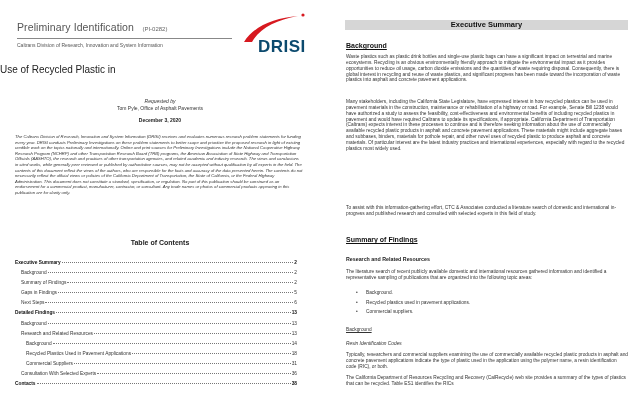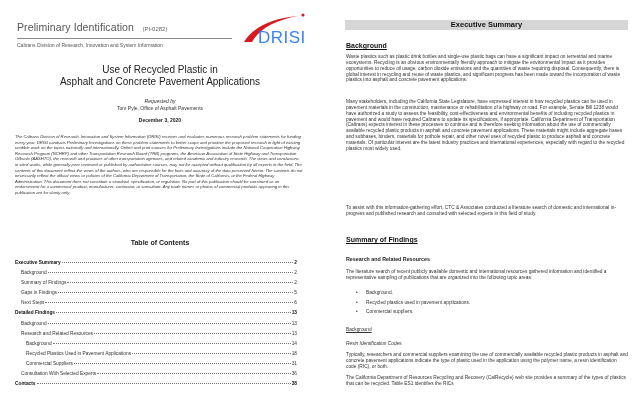--- a/index.html
+++ b/index.html
@@ -11,23 +11,23 @@
   .page-right { left: 320px; width: 320px; }
 
   
   .pi-header { position: absolute; left: 17px; top: 17px; width: 215px; }
   .pi-title { font-size: 10.5px; color: #555; letter-spacing: 0.1px; }
   .pi-code { font-size: 6px; color: #666; margin-left: 4px; }
   .pi-rule { height: 1px; background: #888; margin-top: 3px; width: 215px; }
   .pi-sub { font-size: 5px; color: #555; margin-top: 3px; }
 
   .drisi-logo { position: absolute; left: 236px; top: 12px; width: 70px; height: 32px; }
-  .drisi-text { position: absolute; left: 258px; top: 28px; font-size: 17px; color: #3b82f6; font-weight: normal; letter-spacing: 0.5px; }
+  .drisi-text { position: absolute; left: 258px; top: 37px; font-size: 17px; color: #0c4a6e; font-weight: bold; letter-spacing: 0.5px; }
 
-  .doc-title { position: absolute; left: 0; width: 320px; top: 64px; text-align: center; font-size: 10px; line-height: 12px; color: #222; }
+  .doc-title { position: absolute; left: 0; width: 320px; top: 64px; text-align: left; font-size: 10px; line-height: 12px; color: #222; }
   .requested { position: absolute; left: 0; width: 320px; top: 98px; text-align: center; font-size: 5px; font-style: italic; color: #333; }
   .requester { position: absolute; left: 0; width: 320px; top: 105px; text-align: center; font-size: 5px; color: #333; }
   .doc-date { position: absolute; left: 0; width: 320px; top: 117px; text-align: center; font-size: 5px; font-weight: bold; color: #222; }
 
   .disclaimer { position: absolute; left: 15px; top: 134px; width: 288px; font-size: 4.2px; line-height: 5.6px; font-style: italic; color: #333; }
 
   .toc-title { position: absolute; left: 0; width: 320px; top: 239px; text-align: center; font-size: 7px; font-weight: bold; color: #222; }
   .toc { position: absolute; left: 15px; top: 260px; width: 282px; }
   .toc-row { display: flex; align-items: baseline; height: 10.1px; font-size: 4.8px; color: #333; }
   .toc-row .lbl { white-space: nowrap; }
@@ -62,21 +62,20 @@
   </div>
 
   <svg class="drisi-logo" viewBox="0 0 70 32">
     <path d="M8 30 C 18 14, 38 6, 62 4 C 40 8, 24 16, 16 30 Z" fill="#d71920"></path>
     <circle cx="67" cy="3" r="1.6" fill="#d71920"></circle>
   </svg>
   <div class="drisi-text">DRISI</div>
 
   <div class="doc-title">
     <div>Use of Recycled Plastic in</div>
-    <div>Asphalt and Concrete Pavement Applications</div>
   </div>
   <div class="requested">Requested by</div>
   <div class="requester">Tom Pyle, Office of Asphalt Pavements</div>
   <div class="doc-date">December 3, 2020</div>
 
   <p class="disclaimer">The Caltrans Division of Research, Innovation and System Information (DRISI) receives and evaluates numerous research problem statements for funding every year. DRISI conducts Preliminary Investigations on these problem statements to better scope and prioritize the proposed research in light of existing credible work on the topics nationally and internationally. Online and print sources for Preliminary Investigations include the National Cooperative Highway Research Program (NCHRP) and other Transportation Research Board (TRB) programs, the American Association of State Highway and Transportation Officials (AASHTO), the research and practices of other transportation agencies, and related academic and industry research. The views and conclusions in cited works, while generally peer reviewed or published by authoritative sources, may not be accepted without qualification by all experts in the field. The contents of this document reflect the views of the authors, who are responsible for the facts and accuracy of the data presented herein. The contents do not necessarily reflect the official views or policies of the California Department of Transportation, the State of California, or the Federal Highway Administration. This document does not constitute a standard, specification, or regulation. No part of this publication should be construed as an endorsement for a commercial product, manufacturer, contractor, or consultant. Any trade names or photos of commercial products appearing in this publication are for clarity only.</p>
 
   <div class="toc-title">Table of Contents</div>
   <div class="toc">
     <div class="toc-row l0">

